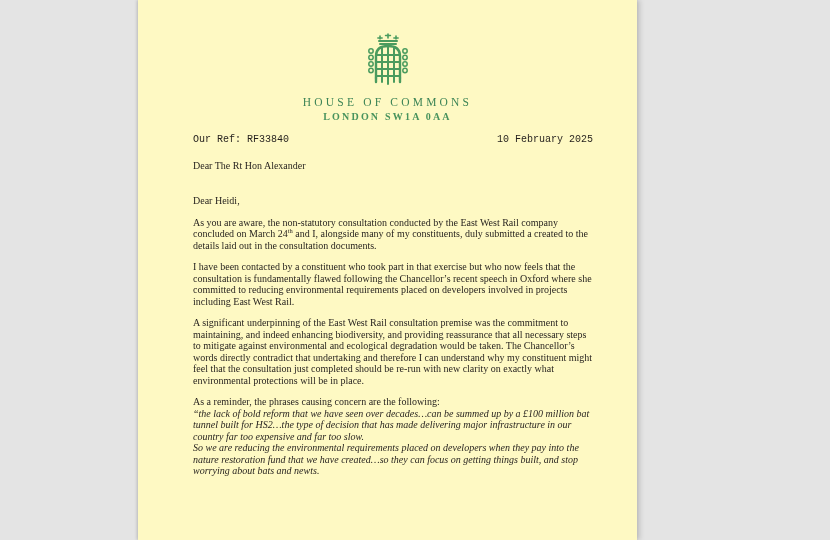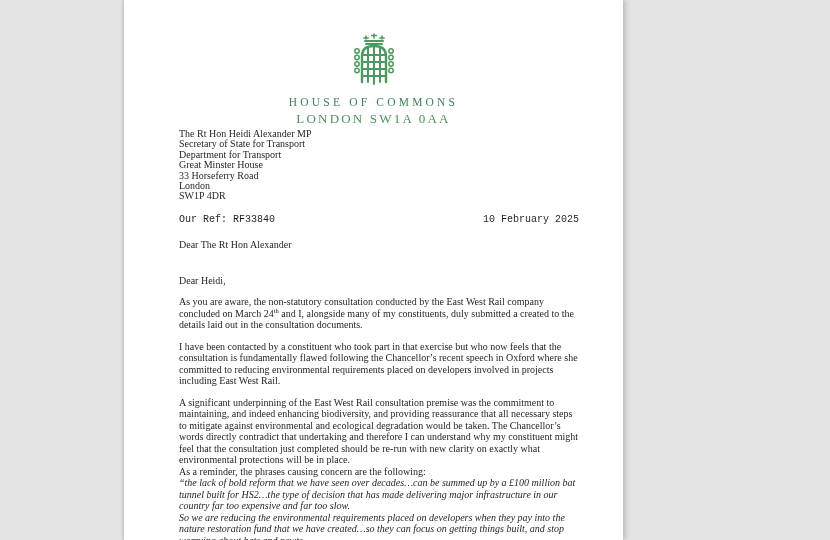--- a/index.html
+++ b/index.html
@@ -8,64 +8,64 @@
     background: #e4e4e4;
     overflow: hidden;
     font-family: "Liberation Serif", serif;
   }
   .canvas {
     position: relative;
     width: 830px; height: 540px;
   }
   .page {
     position: absolute;
-    left: 124px; top: 0;
+    left: 138px; top: 0;
     width: 499px; height: 540px;
-    background: #ffffff;
+    background: #fef9c3;
     box-shadow: -1px 0 3px rgba(0,0,0,0.18), 3px 0 5px rgba(0,0,0,0.15);
     color: #231f1c;
   }
   .letterhead {
     padding-top: 32px;
     text-align: center;
   }
   .crest { display: inline-block; }
   .org-name {
     margin-top: 2px;
     font-size: 11.5px;
     letter-spacing: 3.2px;
     color: #3d8456;
     font-weight: normal;
   }
   .org-loc {
     margin-top: 3px;
-    font-size: 13px;
+    font-size: 10px;
     letter-spacing: 2.2px;
     color: #48935d;
-    font-weight: normal;
+    font-weight: bold;
   }
   .content {
     padding: 0 44px 0 55px;
     font-size: 10px;
     line-height: 11.5px;
   }
   .recipient {
     margin-top: 2px;
     line-height: 10.4px;
   }
   .ref-row {
     margin-top: 12px;
     display: flex;
     justify-content: space-between;
     font-family: Liberation Mono, monospace;
   }
   .formal-salutation { margin-top: 14px; }
   .salutation { margin-top: 24px; }
   .para { margin-top: 10px; text-align: left; }
-  .quote-intro { }
+  .quote-intro { margin-top: 10px; }
   .quote { font-style: italic; }
   sup { font-size: 6.5px; vertical-align: super; line-height: 0; }
 </style>
 </head>
 <body>
 
 <div class="canvas">
   <div class="page">
 
     <div class="letterhead">
@@ -93,29 +93,20 @@
           <circle cx="45" cy="32" r="2.2" stroke-width="1.5"></circle>
           <circle cx="45" cy="38.5" r="2.2" stroke-width="1.5"></circle>
         </svg>
       </span>
       <div class="org-name">HOUSE OF COMMONS</div>
       <div class="org-loc">LONDON SW1A 0AA</div>
     </div>
 
     <div class="content">
 
-      <div class="recipient">
-        <div>The Rt Hon Heidi Alexander MP</div>
-        <div>Secretary of State for Transport</div>
-        <div>Department for Transport</div>
-        <div>Great Minster House</div>
-        <div>33 Horseferry Road</div>
-        <div>London</div>
-        <div>SW1P 4DR</div>
-      </div>
 
       <div class="ref-row">
         <span>Our Ref: RF33840</span>
         <span>10 February 2025</span>
       </div>
 
       <div class="formal-salutation">Dear The Rt Hon Alexander</div>
 
       <div class="salutation">Dear Heidi,</div>
 

